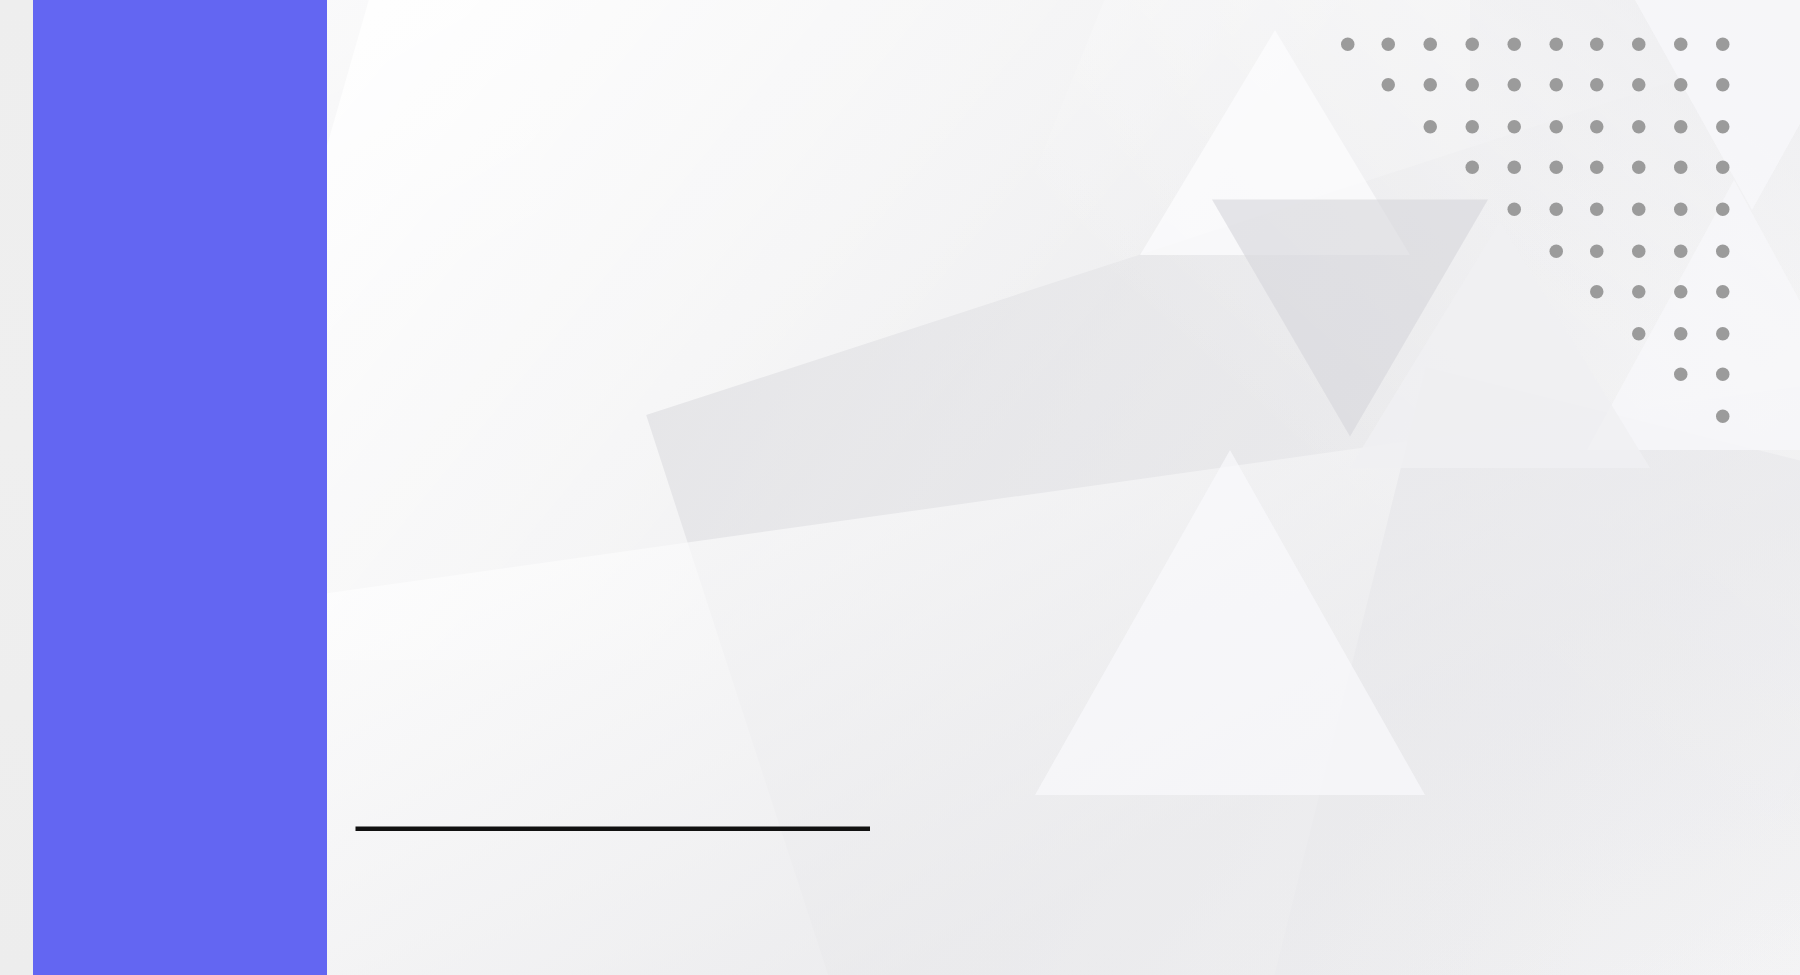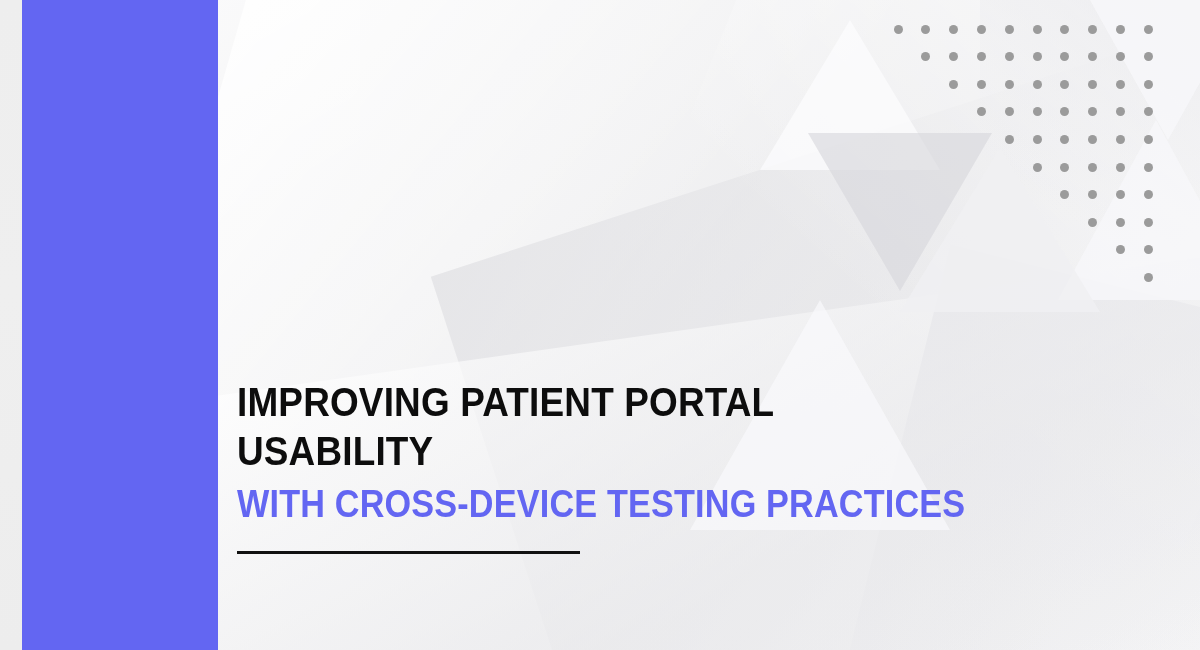--- a/index.html
+++ b/index.html
@@ -272,21 +272,16 @@
       <div class="dot" style="left: 1115.9px; top: 217.7px;"></div>
       <div class="dot" style="left: 1143.7px; top: 217.7px;"></div>
       <div class="dot" style="left: 1115.9px; top: 245.3px;"></div>
       <div class="dot" style="left: 1143.7px; top: 245.3px;"></div>
       <div class="dot" style="left: 1143.7px; top: 272.9px;"></div>
     </div>
 
   <div class="left-gutter"></div>
   <div class="blue-bar"></div>
 
-  <div class="text-block">
-    <span class="title-line">IMPROVING PATIENT PORTAL</span>
-    <span class="title-line">USABILITY</span>
-    <span class="subtitle-line">WITH CROSS-DEVICE TESTING PRACTICES</span>
-  </div>
 
   <div class="rule"></div>
 
 </div>
 
 </body></html>

